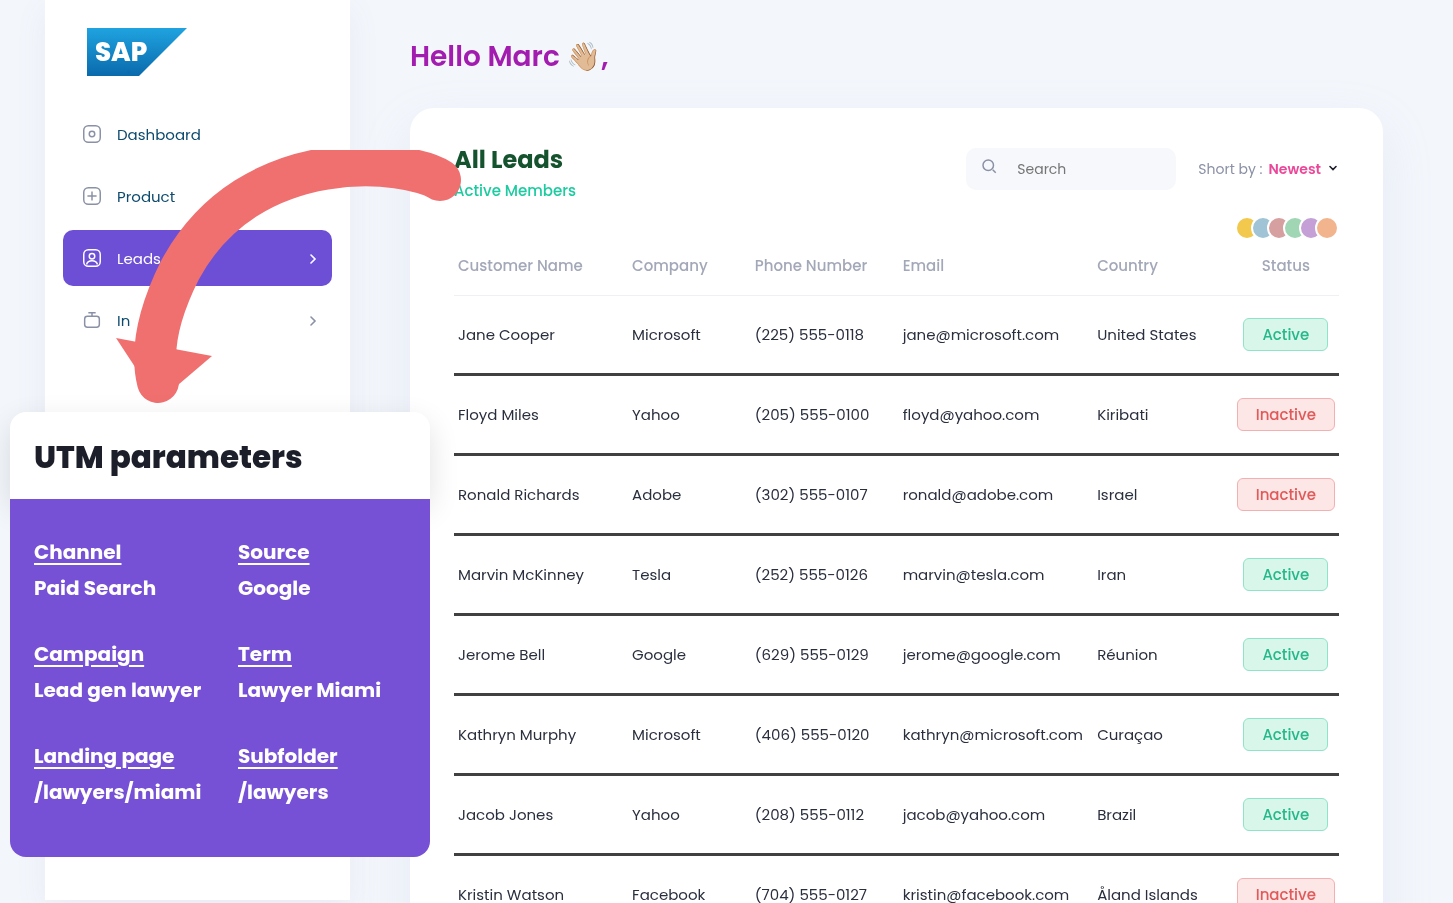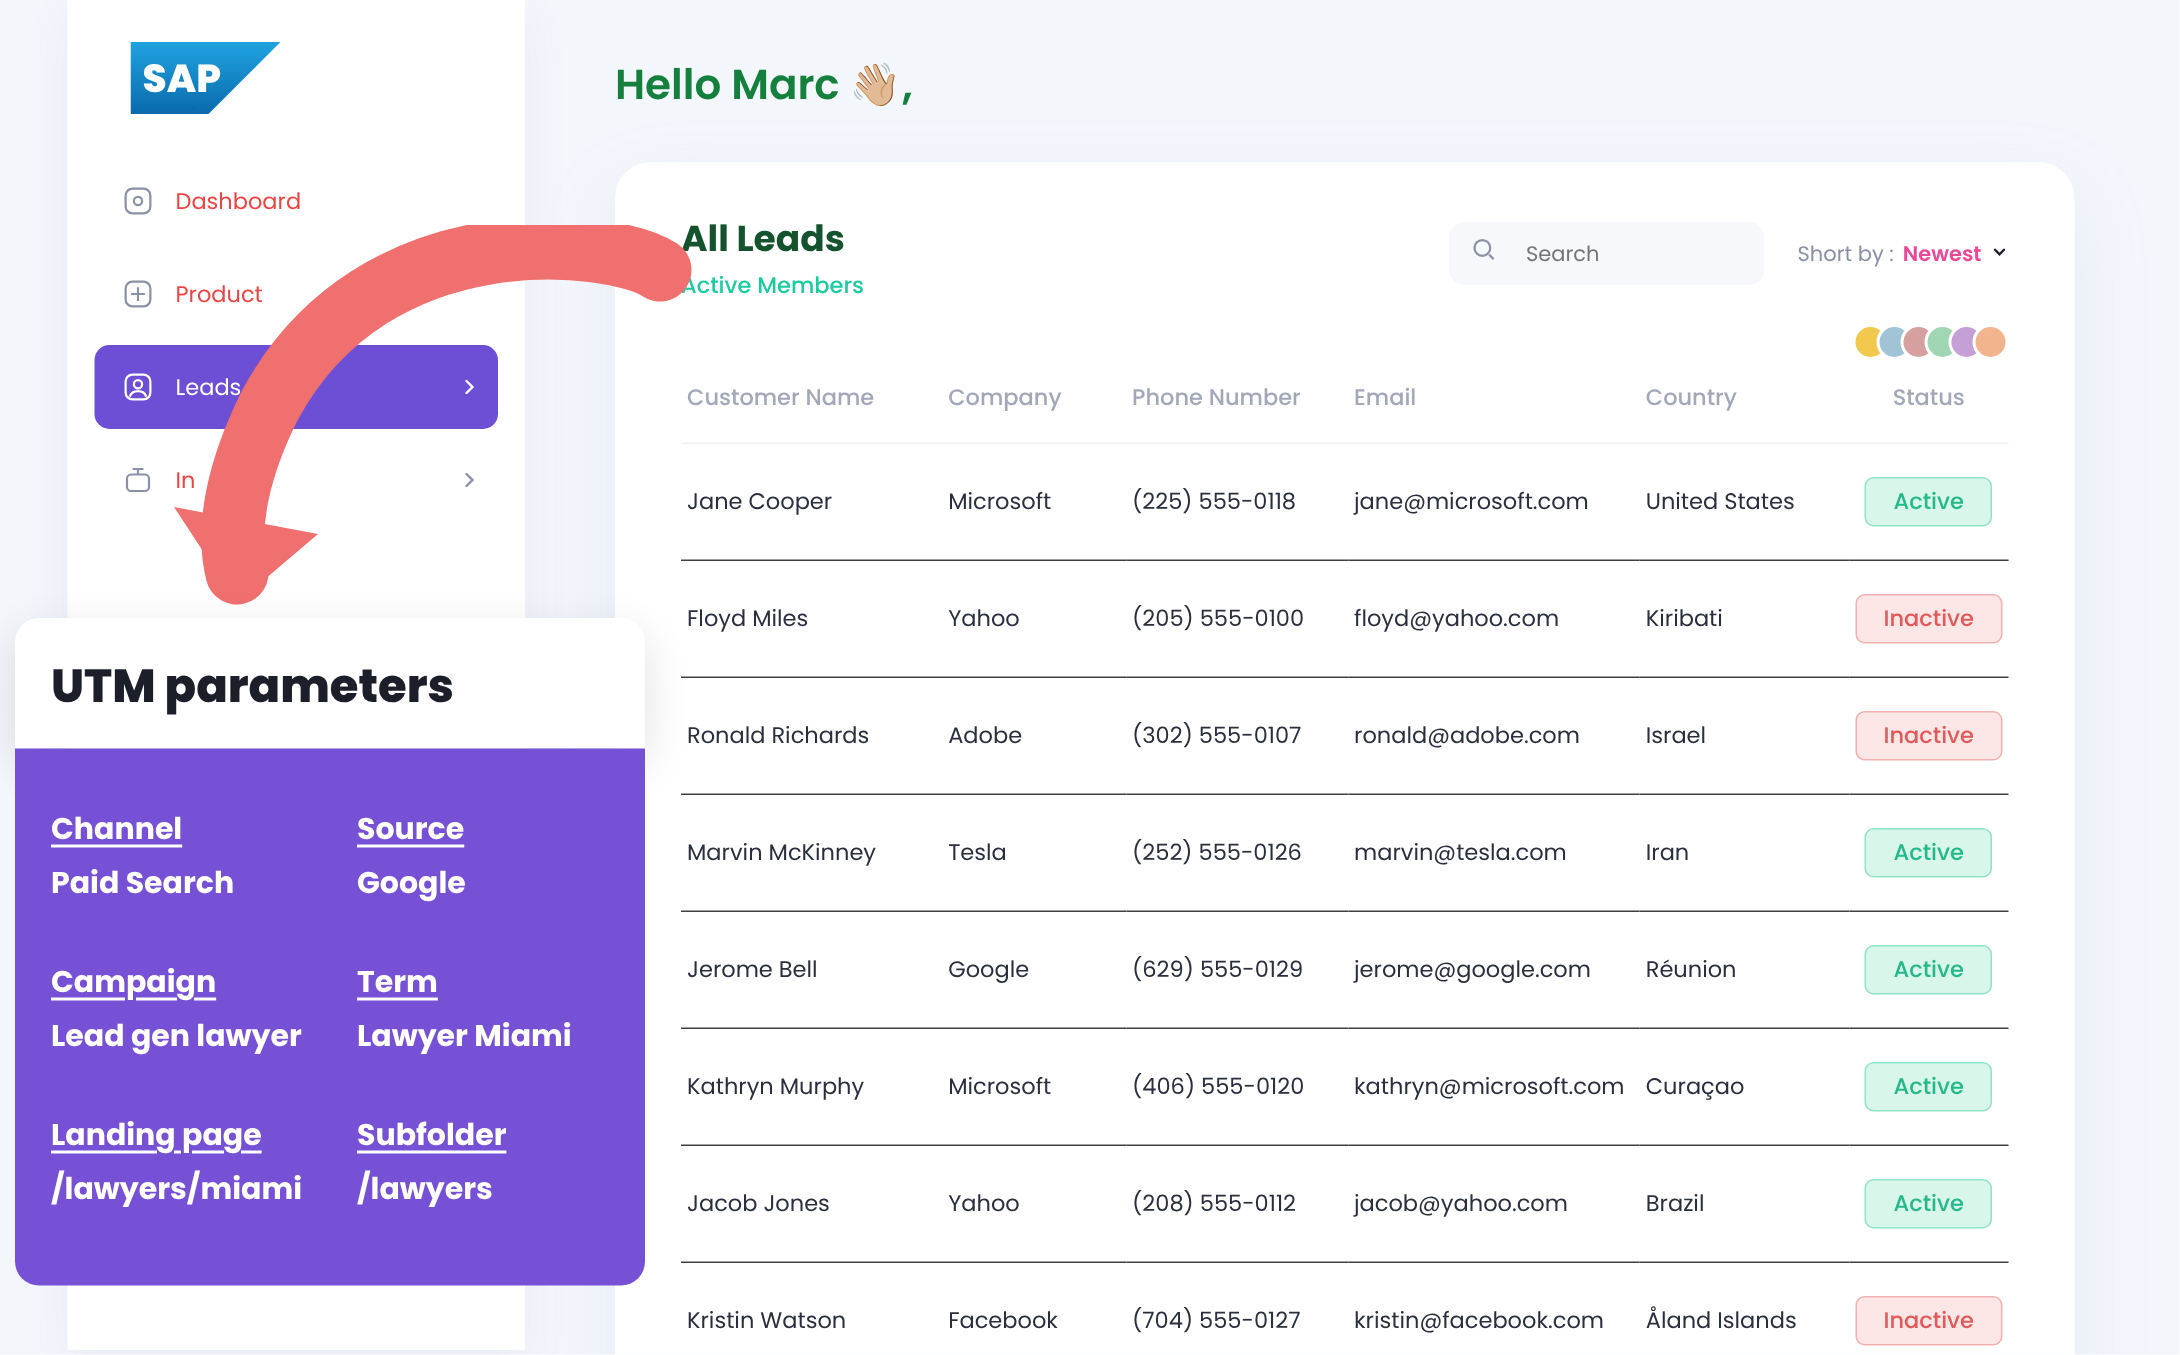--- a/index.html
+++ b/index.html
@@ -4,44 +4,44 @@
 <style>
   * { margin:0; padding:0; box-sizing:border-box; font-family: 'Poppins', 'Segoe UI', Arial, sans-serif; }
   body { background:#f3f6fb; width:1453px; height:903px; overflow:hidden; position:relative; }
 
   
   .sidebar { position:absolute; left:45px; top:0; width:305px; height:900px; background:#fff; box-shadow:0 10px 30px rgba(120,120,160,0.08); z-index:2;}
   .logo { margin:28px 0 28px 42px; }
   .logo svg { display:block; }
 
   .nav { padding:0 18px; }
-  .nav-item { display:flex; align-items:center; height:56px; padding:0 18px; border-radius:10px; color:#ef4444; font-size:15px; cursor:pointer; position:relative; margin-bottom:6px;}
+  .nav-item { display:flex; align-items:center; height:56px; padding:0 18px; border-radius:10px; color:#0c4a6e; font-size:15px; cursor:pointer; position:relative; margin-bottom:6px;}
   .nav-item .icon { width:22px; height:22px; margin-right:14px; display:flex; align-items:center; justify-content:center; }
   .nav-item.active { background:#6d4fd6; color:#fff; }
   .nav-item .chev { position:absolute; right:14px; }
 
   
   .main { position:absolute; left:350px; top:0; right:0; bottom:0; padding:36px 70px 0 60px; z-index:1;}
-  .hello { font-size:28px; font-weight:600; color:#15803d; margin-bottom:30px; }
+  .hello { font-size:28px; font-weight:600; color:#a21caf; margin-bottom:30px; }
   .card { background:#fff; border-radius:24px; padding:34px 44px 30px 44px; box-shadow:0 20px 50px rgba(180,190,220,0.18); }
   .card-header { display:flex; align-items:flex-start; justify-content:space-between; margin-bottom:8px;}
   .card-header .left h2 { font-size:24px; font-weight:700; color:#14532d;}
   .card-header .left .sub { color:#1dcba0; font-size:15px; margin-top:2px; font-weight:500;}
   .card-header .right { display:flex; align-items:center; gap:22px; margin-top:6px;}
   .search { display:flex; align-items:center; background:#f6f8fb; border-radius:10px; padding:0 14px; height:42px; width:210px;}
   .search input { border:none; background:transparent; outline:none; font-size:14px; color:#8a91a6; margin-left:19px; width:150px;}
   .sort { font-size:14px; color:#8a91a6; display:flex; align-items:center; gap:6px; cursor:pointer;}
   .sort b { color:#ec4899; font-weight:600;}
 
   .avatars { display:flex; justify-content:flex-end; margin:14px 0 4px 0;}
   .avatars span { width:24px; height:24px; border-radius:50%; border:2px solid #fff; margin-left:-8px; display:inline-block;}
 
   table { width:100%; border-collapse:collapse; }
   thead th { text-align:left; font-weight:500; font-size:15px; color:#a3a8b8; padding:10px 4px 18px 4px; border-bottom:1px solid #eef0f5;}
-  tbody td { padding:22px 4px; font-size:15px; color:#2a2f3e; border-bottom:1px solid #404040;}
+  tbody td { padding:22px 4px; font-size:15px; color:#2a2f3e; border-bottom:3px solid #404040;}
   .status { display:inline-block; padding:4px 18px; border-radius:6px; font-size:15px; font-weight:500; border:1px solid; min-width:84px; text-align:center;}
   .status.active { background:#d8f6ea; color:#24b88a; border-color:#8fe3c6;}
   .status.inactive { background:#fde6e6; color:#e05a5a; border-color:#f3b0b0;}
 
   
   .utm-overlay { position:absolute; left:10px; top:412px; width:420px; z-index:30; }
   .utm-title-card { background:#fff; border-radius:16px 16px 0 0; padding:22px 24px 18px 24px; box-shadow:0 10px 30px rgba(0,0,0,0.12); }
   .utm-title-card h3 { font-size:31px; font-weight:800; color:#1c1f2a; }
   .utm-body { background:#7651d6; color:#fff; padding:38px 24px 50px 24px; border-radius:0 0 16px 16px;}
   .utm-grid { display:grid; grid-template-columns:1fr 1fr; row-gap:36px; column-gap:20px;gap:36px; }

